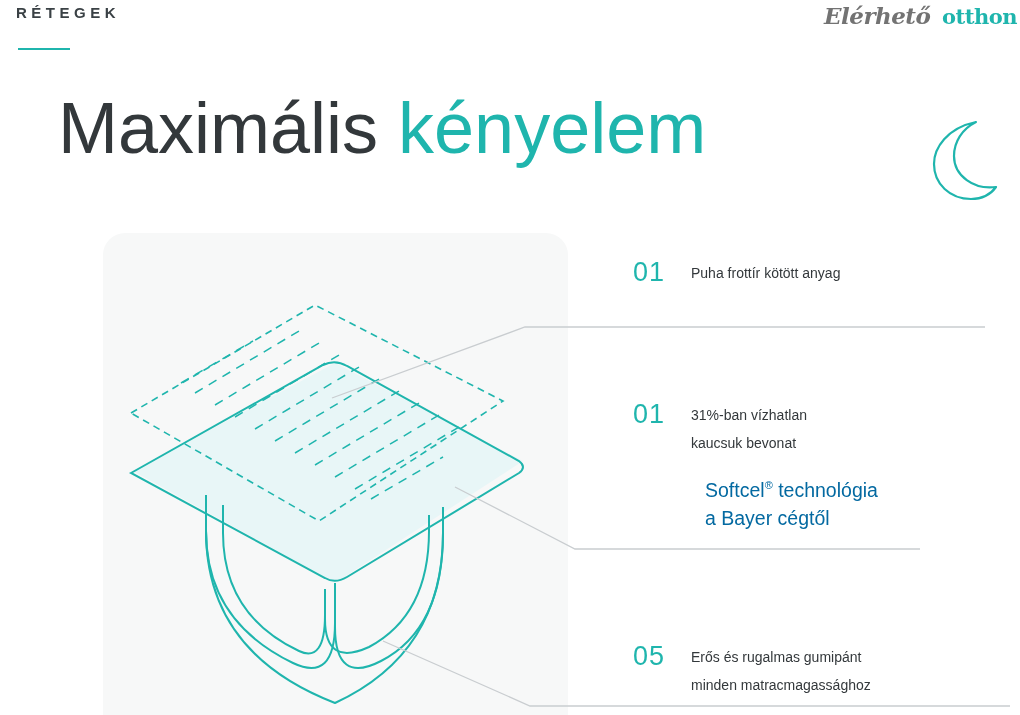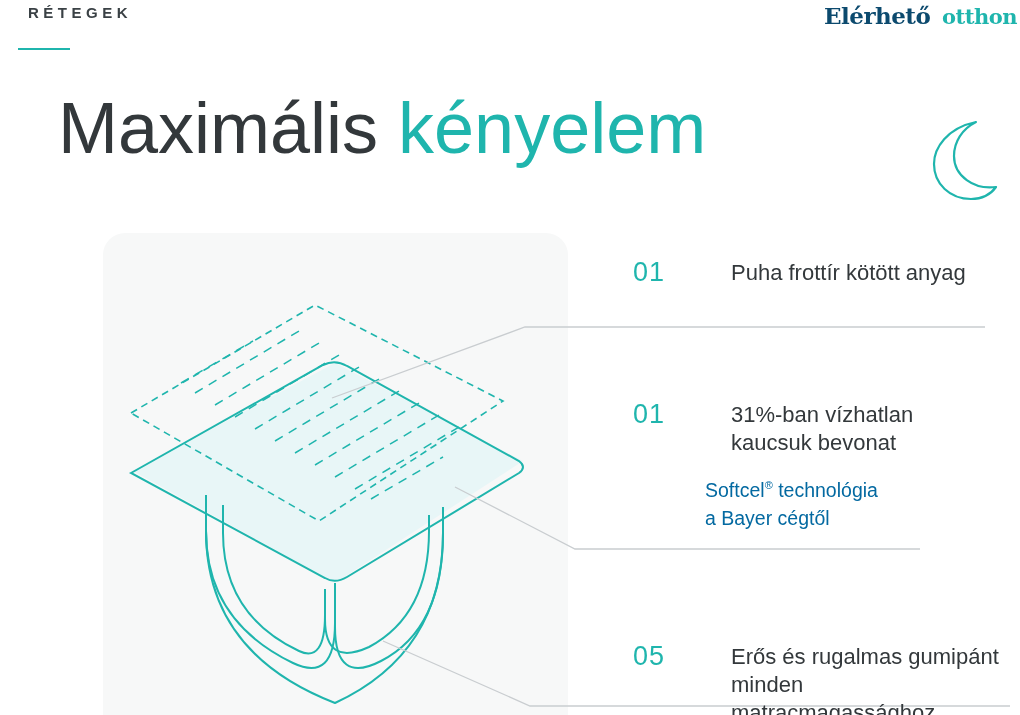--- a/index.html
+++ b/index.html
@@ -11,21 +11,21 @@
     height: 715px;
     background: #ffffff;
     font-family: "Liberation Sans", sans-serif;
     overflow: hidden;
     position: relative;
   }
 
   
   .header-label {
     position: absolute;
-    left: 28px;
+    left: 16px;
     top: 4px;
     font-size: 15px;
     letter-spacing: 4.5px;
     color: #3a4145;
     font-weight: 600;
   }
   .header-rule {
     position: absolute;
     left: 18px;
     top: 48px;
@@ -38,23 +38,24 @@
     right: 6px;
     top: 0px;
     width: 190px;
     height: 40px;
   }
   .brand-1 {
     position: absolute;
     left: 0;
     top: 2px;
     font-family: "DejaVu Serif", serif;
+    font-style: italic;
     font-weight: bold;
     font-size: 23px;
-    color: #0c4a6e;
+    color: #737373;
     letter-spacing: -0.5px;
   }
   .brand-2 {
     position: absolute;
     left: 118px;
     top: 4px;
     font-family: "DejaVu Serif", serif;
     font-weight: bold;
     font-size: 21px;
     color: #1fb5ad;
@@ -109,25 +110,24 @@
     top: 0;
     font-size: 27px;
     color: #1fb5ad;
     letter-spacing: 1px;
     font-weight: 400;
   }
   .callout .txt {
     position: absolute;
     left: 58px;
     top: 2px;
-    font-size: 22px;
+    font-size: 14px;
     line-height: 28px;
     color: #33383b;
     white-space: pre-line;
-    margin-left: 40px;
   }
   .callout .sub {
     position: absolute;
     left: 72px;
     font-size: 19.5px;
     line-height: 28px;
     color: #0369a1;
     white-space: pre-line;
   }
   .c1 { left: 633px; top: 257px; width: 380px; }

